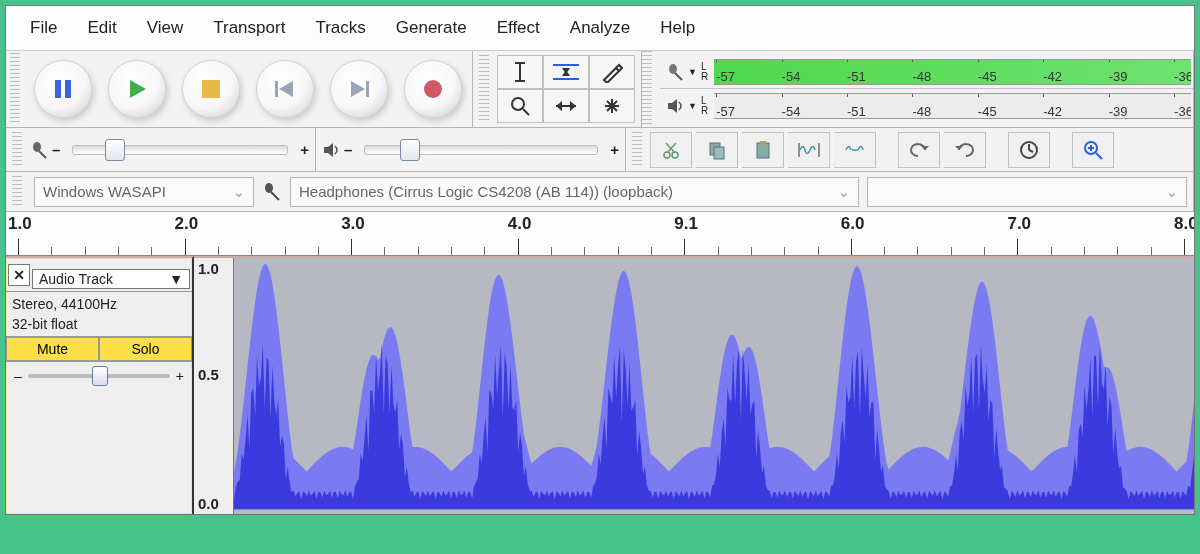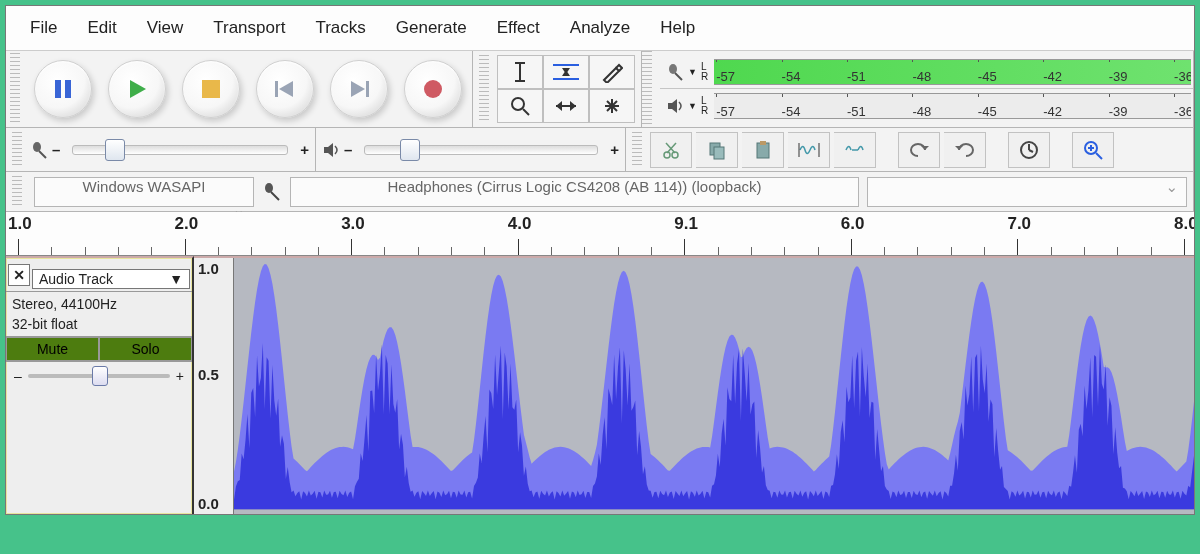--- a/index.html
+++ b/index.html
@@ -90,21 +90,21 @@
   .mini-tool {
     width:42px; height:36px; border:1px solid #c2c2c2; background:#f0f0f0;
     display:flex; align-items:center; justify-content:center; cursor:pointer;
   }
   .mini-tool + .mini-tool { border-left:none; }
   
   .device-row { height:40px; }
   .dropdown {
     height:30px; border:1px solid #b5b5b5; background:#fbfbfb;
     display:flex; align-items:center; padding:0 8px; gap:6px;
-    color:#666; font-size:15px; cursor:pointer;flex-direction:column;
+    color:#666; font-size:15px; cursor:pointer;
   }
   .dropdown .chev { margin-left:auto; color:#999; }
   
   .ruler {
     height:44px; background:#fdfdfd; border-bottom:1px solid #888;
     position:relative; overflow:hidden;
   }
   .ruler .major { position:absolute; bottom:0; width:1px; height:16px; background:#333; }
   .ruler .minor { position:absolute; bottom:0; width:1px; height:8px; background:#666; }
   .ruler .lbl { position:absolute; top:2px; font-size:17px; font-weight:bold; color:#222; }
@@ -122,21 +122,21 @@
     font-weight:bold; cursor:pointer;
   }
   .tp-title {
     flex:1; display:flex; align-items:center; justify-content:space-between;
     border:1px solid #777; background:#fff; padding:1px 6px; margin:11px 2px 2px 0;
     cursor:pointer;
   }
   .tp-info { padding:2px 6px; line-height:20px; }
   .tp-btns { display:flex; border-top:1px solid #999; border-bottom:1px solid #999; }
   .tp-btns button {
-    flex:1; border:1px solid #999; background:#4d7c0f; height:24px;
+    flex:1; border:1px solid #999; background:#fde047; height:24px;
     font-size:14px; cursor:pointer;
   }
   .tp-slider-row { padding:6px 8px; display:flex; align-items:center; gap:6px; font-size:14px; }
   .tp-slider {
     flex:1; height:4px; background:#bbb; position:relative; border-radius:2px;
   }
   .tp-slider .th {
     position:absolute; top:-8px; left:45%; width:16px; height:20px;
     background:linear-gradient(#fff,#dcdcf0); border:1px solid #6a7aa8; border-radius:3px;
   }

